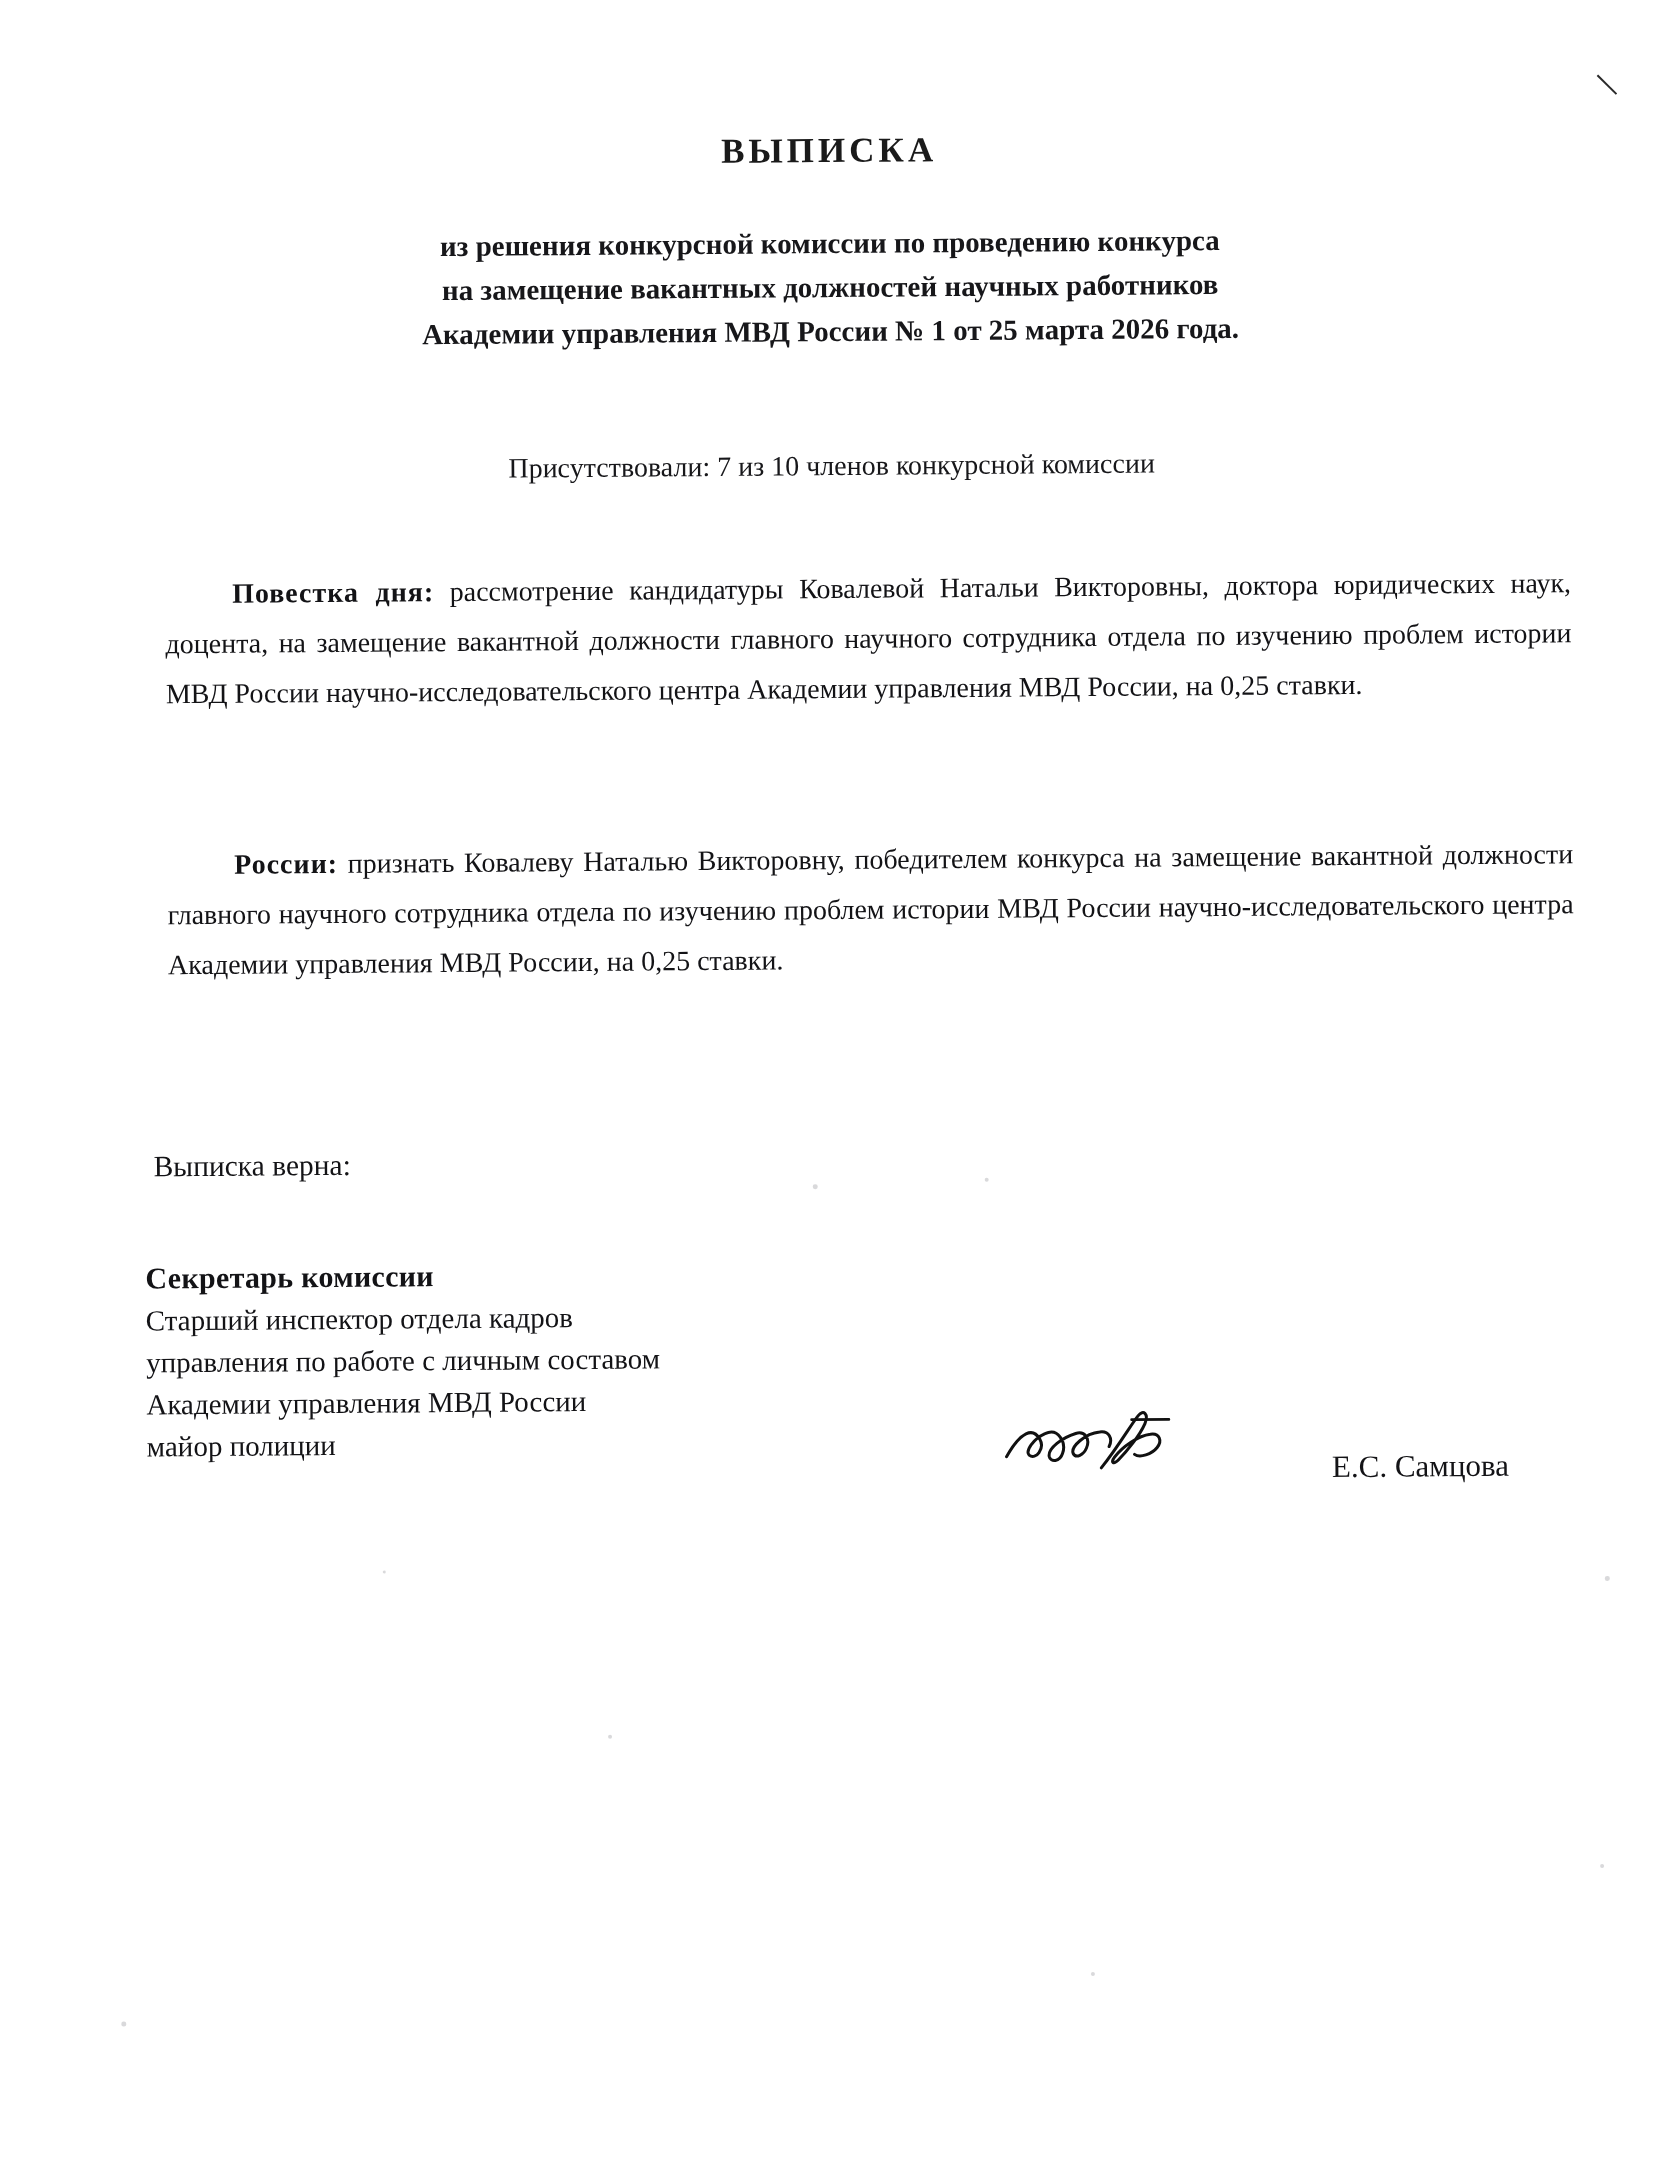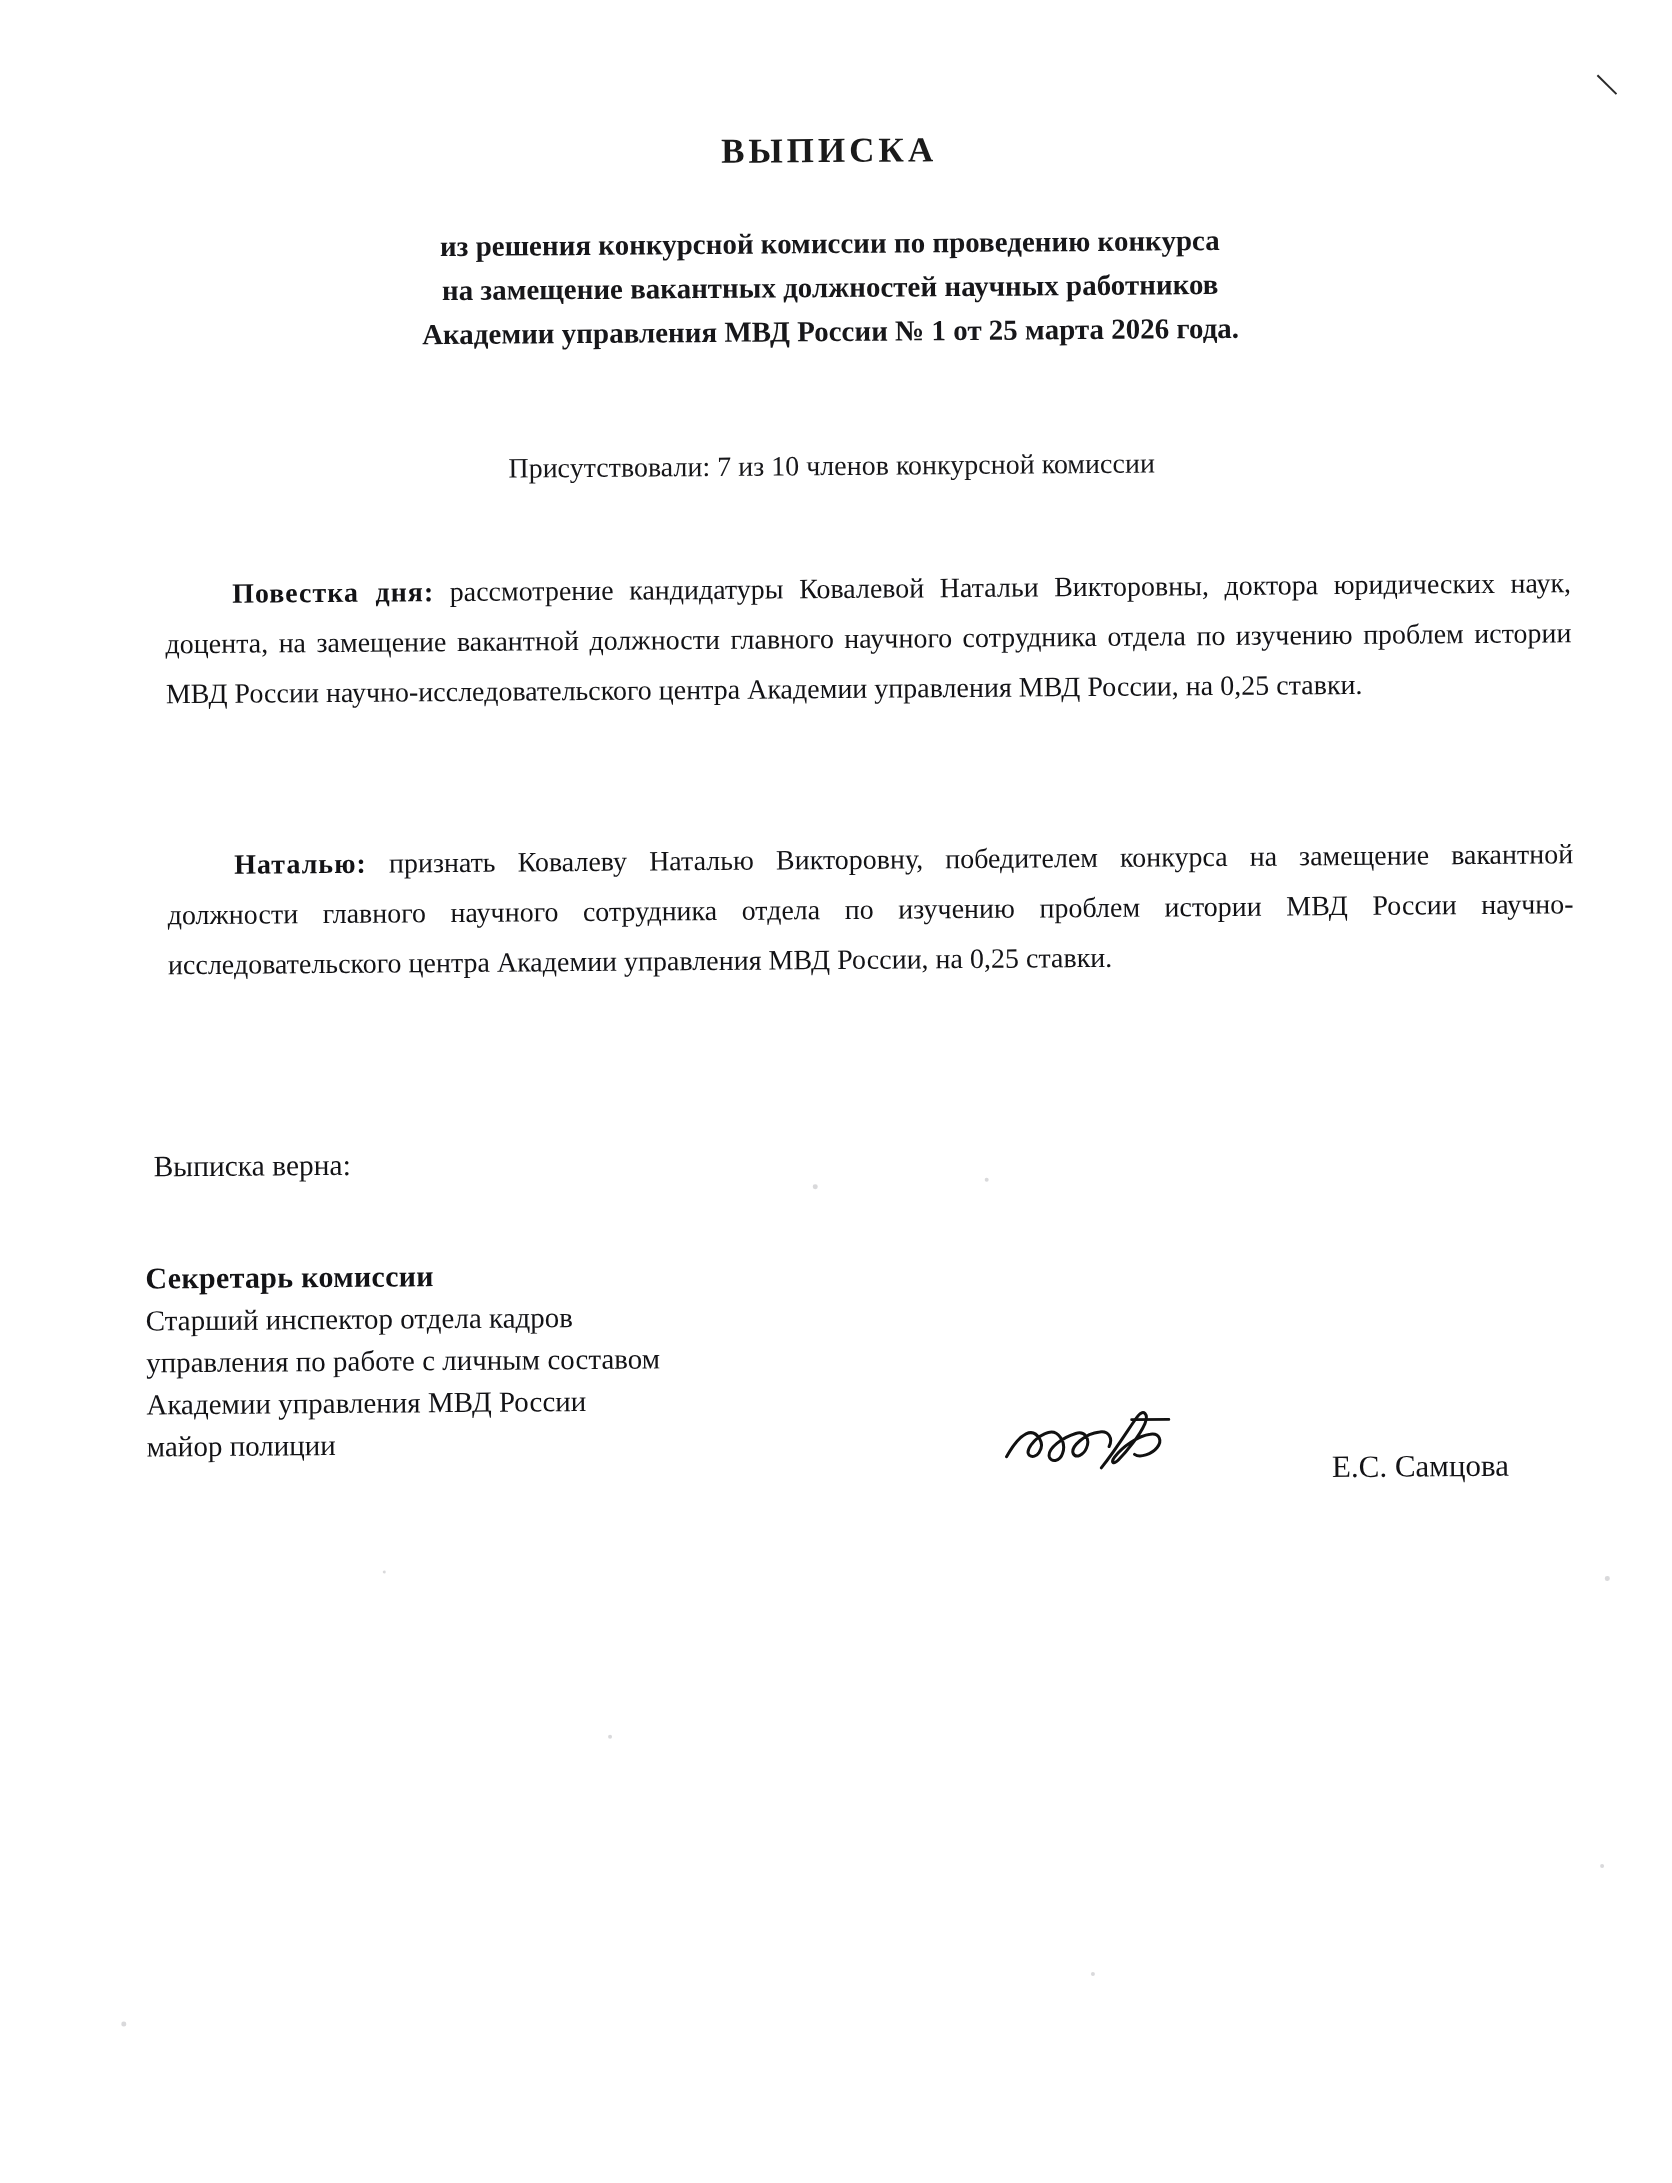--- a/index.html
+++ b/index.html
@@ -166,21 +166,21 @@
       <span class="line">Академии управления МВД России № 1 от 25 марта 2026 года.</span>
     </div>
 
     <div class="attendance">Присутствовали: 7 из 10 членов конкурсной комиссии</div>
 
     <p class="para agenda">
       <b>Повестка дня:</b><span> рассмотрение кандидатуры Ковалевой Натальи Викторовны, доктора юридических наук, доцента, на замещение вакантной должности главного научного сотрудника отдела по изучению проблем истории МВД России научно-исследовательского центра Академии управления МВД России, на 0,25 ставки.</span>
     </p>
 
     <p class="para decision">
-      <b>Наталью:</b><span> признать Ковалеву Наталью Викторовну, победителем конкурса на замещение вакантной должности главного научного сотрудника отдела по изучению проблем истории МВД России научно-исследовательского центра Академии управления МВД России, на 0,25 ставки.</span>
+      <b>России:</b><span> признать Ковалеву Наталью Викторовну, победителем конкурса на замещение вакантной должности главного научного сотрудника отдела по изучению проблем истории МВД России научно-исследовательского центра Академии управления МВД России, на 0,25 ставки.</span>
     </p>
 
     <div class="copy-true">Выписка верна:</div>
 
     <div class="sign-block">
       <div class="role">Секретарь комиссии</div>
       <div>Старший инспектор отдела кадров</div>
       <div>управления по работе с личным составом</div>
       <div>Академии управления МВД России</div>
       <div>майор полиции</div>

